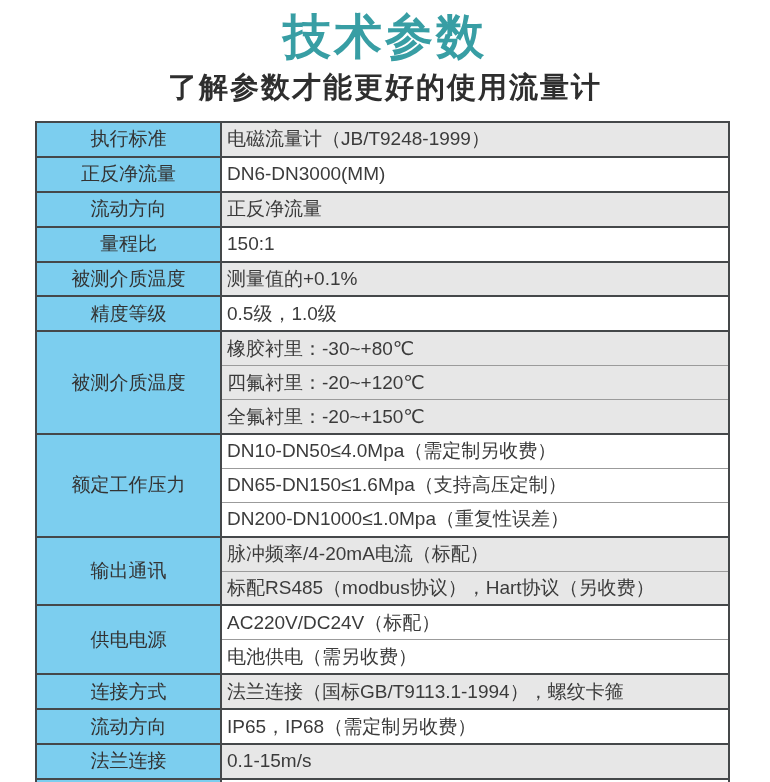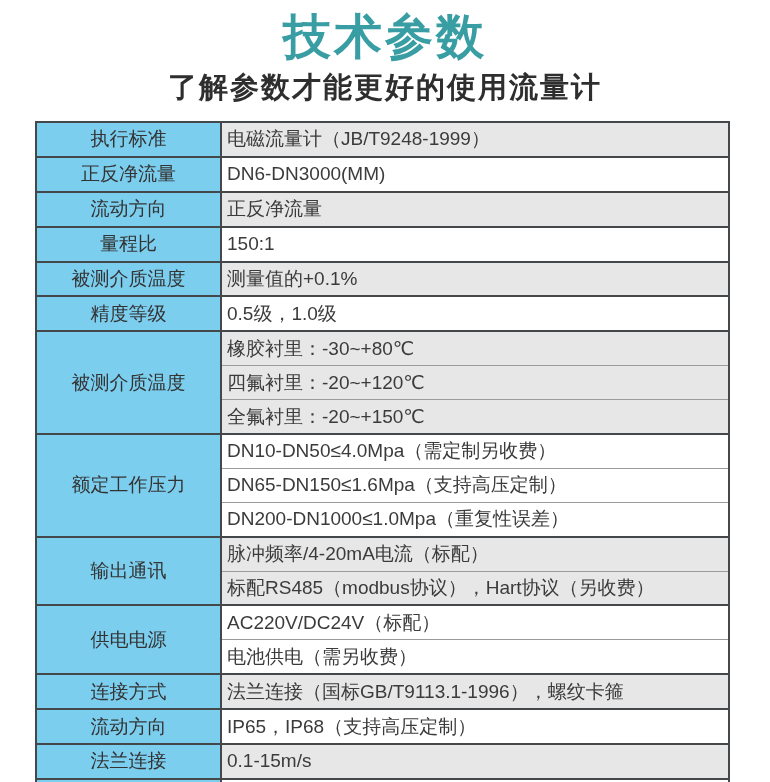--- a/index.html
+++ b/index.html
@@ -135,25 +135,25 @@
         </tr>
         <tr class="group-start">
           <td class="label-cell" rowspan="2">供电电源</td>
           <td class="value-cell plain">AC220V/DC24V（标配）</td>
         </tr>
         <tr class="group-cont">
           <td class="value-cell plain">电池供电（需另收费）</td>
         </tr>
         <tr class="group-start">
           <td class="label-cell" rowspan="1">连接方式</td>
-          <td class="value-cell shaded">法兰连接（国标GB/T9113.1-1996），螺纹卡箍</td>
+          <td class="value-cell shaded">法兰连接（国标GB/T9113.1-1994），螺纹卡箍</td>
         </tr>
         <tr class="group-start">
           <td class="label-cell" rowspan="1">流动方向</td>
-          <td class="value-cell plain">IP65，IP68（支持高压定制）</td>
+          <td class="value-cell plain">IP65，IP68（需定制另收费）</td>
         </tr>
         <tr class="group-start">
           <td class="label-cell" rowspan="1">法兰连接</td>
           <td class="value-cell shaded">0.1-15m/s</td>
         </tr>
         <tr class="group-start">
           <td class="label-cell" rowspan="1">消耗功率</td>
           <td class="value-cell plain">&lt; 20W</td>
         </tr>
       </tbody>

